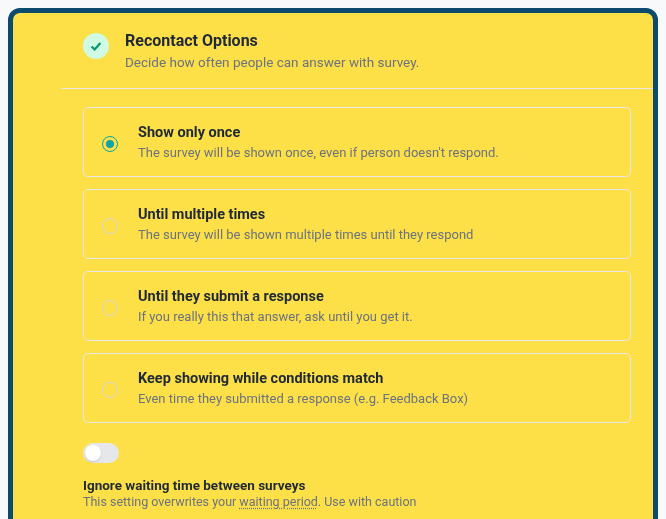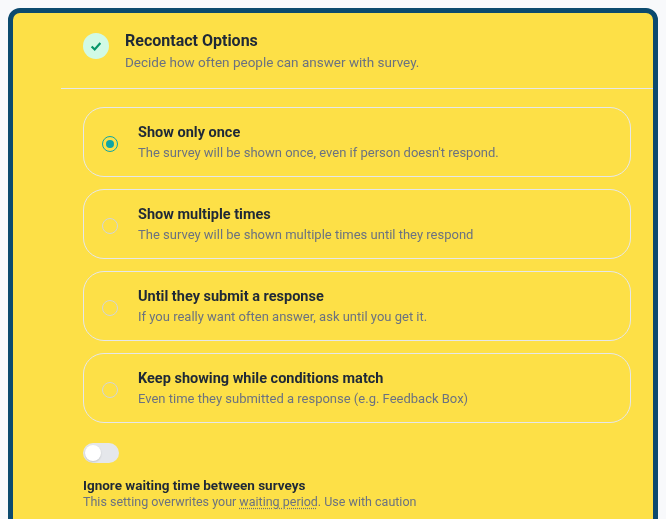--- a/index.html
+++ b/index.html
@@ -57,21 +57,21 @@
     }
     .body {
       padding: 18px 22px 20px;
     }
     .option {
       display: flex;
       align-items: flex-start;
       gap: 20px;
       padding: 16px 18px;
       border: 1px solid #e5e7eb;
-      border-radius: 21px;
+      border-radius: 5px;
       margin-bottom: 12px;
       cursor: pointer;
     }
     .radio {
       width: 16px;
       height: 16px;
       border: 1.5px solid #d1d5db;
       border-radius: 50%;
       flex-shrink: 0;
       margin-top: 12px;
@@ -169,30 +169,30 @@
       <div class="radio selected"></div>
       <div class="option-text">
         <h3>Show only once</h3>
         <p>The survey will be shown once, even if person doesn't respond.</p>
       </div>
     </div>
 
     <div class="option">
       <div class="radio"></div>
       <div class="option-text">
-        <h3>Show multiple times</h3>
+        <h3>Until multiple times</h3>
         <p>The survey will be shown multiple times until they respond</p>
       </div>
     </div>
 
     <div class="option">
       <div class="radio"></div>
       <div class="option-text">
         <h3>Until they submit a response</h3>
-        <p>If you really want often answer, ask until you get it.</p>
+        <p>If you really this that answer, ask until you get it.</p>
       </div>
     </div>
 
     <div class="option">
       <div class="radio"></div>
       <div class="option-text">
         <h3>Keep showing while conditions match</h3>
         <p>Even time they submitted a response (e.g. Feedback Box)</p>
       </div>
     </div>

